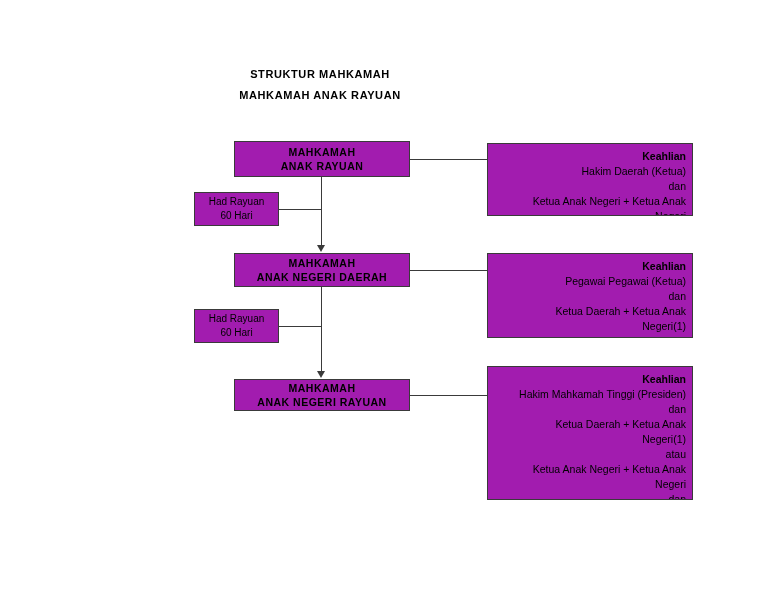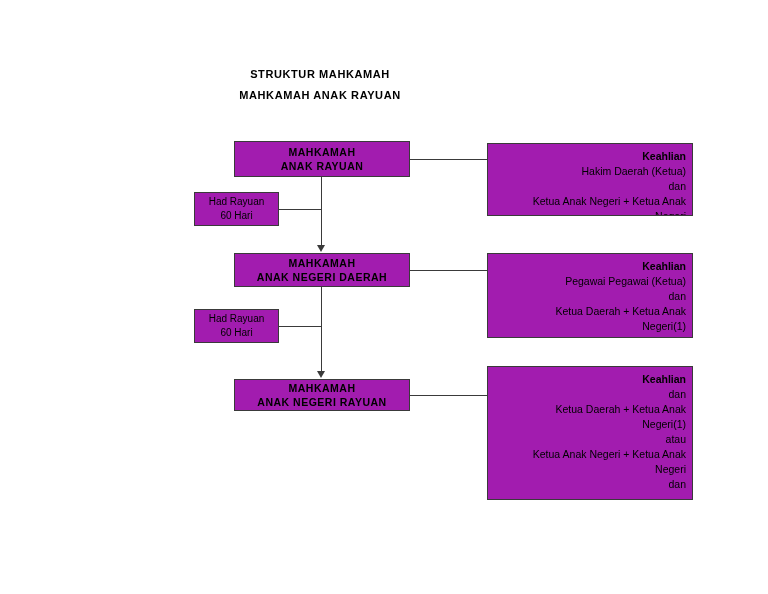--- a/index.html
+++ b/index.html
@@ -175,20 +175,21 @@
     <div>
       <div>MAHKAMAH</div>
       <div>ANAK NEGERI RAYUAN</div>
     </div>
   </div>
 
   <div class="hline" style="left:410px; top:395px; width:77px;"></div>
 
   <div class="box keahlian-box" style="left:487px; top:366px; width:206px; height:134px;">
     <div class="keahlian-title">Keahlian</div>
+    <div class="keahlian-line">Hakim Mahkamah Tinggi (Presiden)</div>
     <div class="keahlian-line">dan</div>
     <div class="keahlian-line">Ketua Daerah + Ketua Anak</div>
     <div class="keahlian-line">Negeri(1)</div>
     <div class="keahlian-line">atau</div>
     <div class="keahlian-line">Ketua Anak Negeri + Ketua Anak</div>
     <div class="keahlian-line">Negeri</div>
     <div class="keahlian-line">dan</div>
 
   </div>
 

